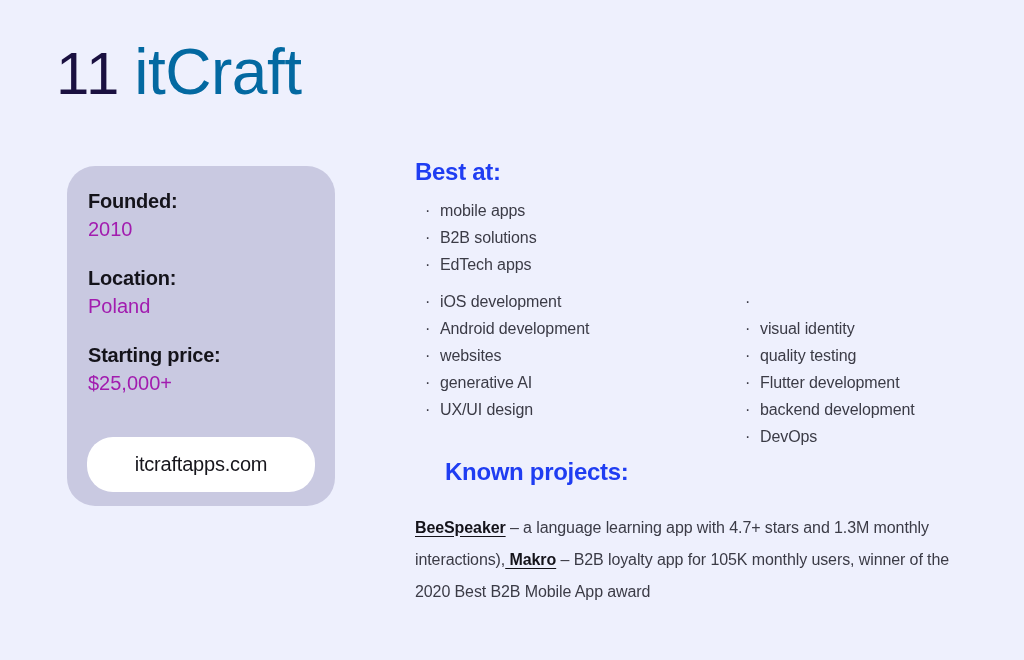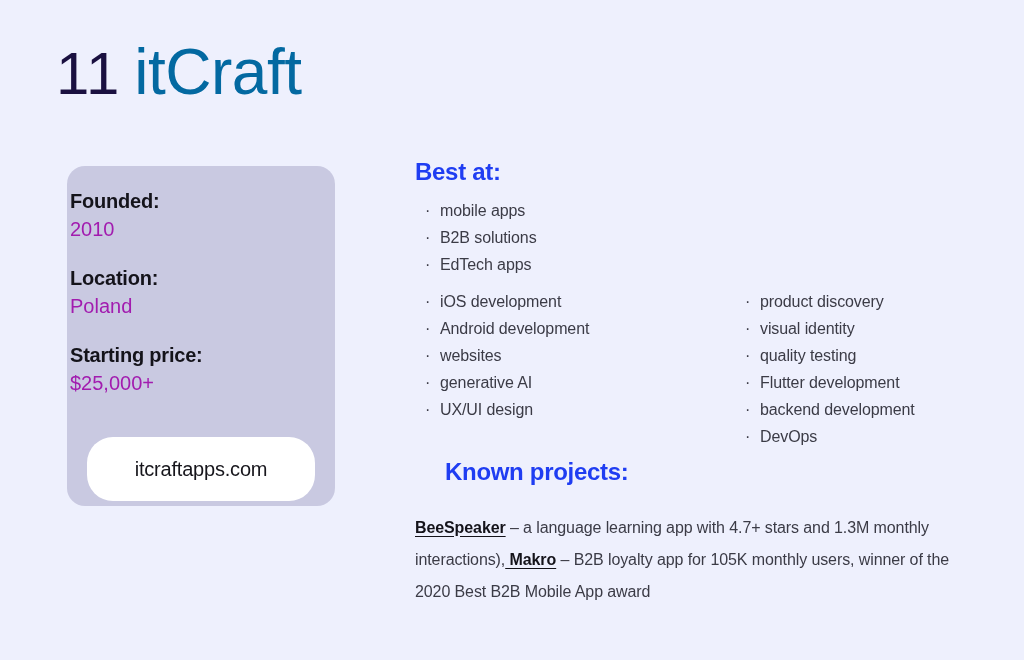--- a/index.html
+++ b/index.html
@@ -42,23 +42,23 @@
   }
 
   
   .info-card {
     position: absolute;
     left: 67px;
     top: 166px;
     width: 268px;
     height: 340px;
     background: #c9c9e1;
-    border-radius: 18px;
+    border-radius: 28px;
     box-sizing: border-box;
-    padding: 22px 22px 0 3px;
+    padding: 22px 22px 0 21px;
   }
   .info-block {
     margin-bottom: 21px;
   }
   .info-label {
     font-size: 20px;
     font-weight: 700;
     color: #14131a;
     line-height: 1.3;
     letter-spacing: -0.2px;
@@ -68,21 +68,21 @@
     font-weight: 400;
     color: #a21caf;
     line-height: 1.45;
     margin-top: 1px;
   }
   .website-pill {
     position: absolute;
     left: 20px;
     top: 271px;
     width: 228px;
-    height: 64px;
+    height: 55px;
     background: #ffffff;
     border-radius: 26px;
     display: flex;
     align-items: center;
     justify-content: center;
     cursor: pointer;
   }
   .website-pill-text {
     font-size: 20px;
     color: #17161c;
@@ -225,21 +225,20 @@
       </li>
       <li class="bullet-item">
         <span class="bullet-dot">·</span>
         <span>UX/UI design</span>
       </li>
     </ul>
 
     <ul class="bullet-list col-right">
       <li class="bullet-item">
         <span class="bullet-dot">·</span>
-        <span>product discovery</span>
       </li>
       <li class="bullet-item">
         <span class="bullet-dot">·</span>
         <span>visual identity</span>
       </li>
       <li class="bullet-item">
         <span class="bullet-dot">·</span>
         <span>quality testing</span>
       </li>
       <li class="bullet-item">

